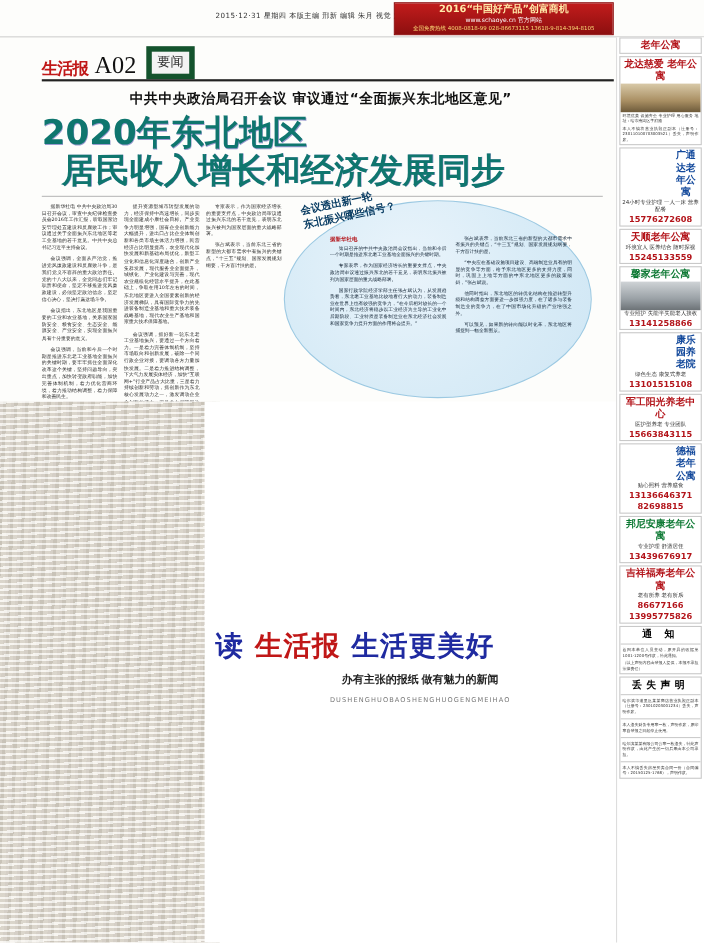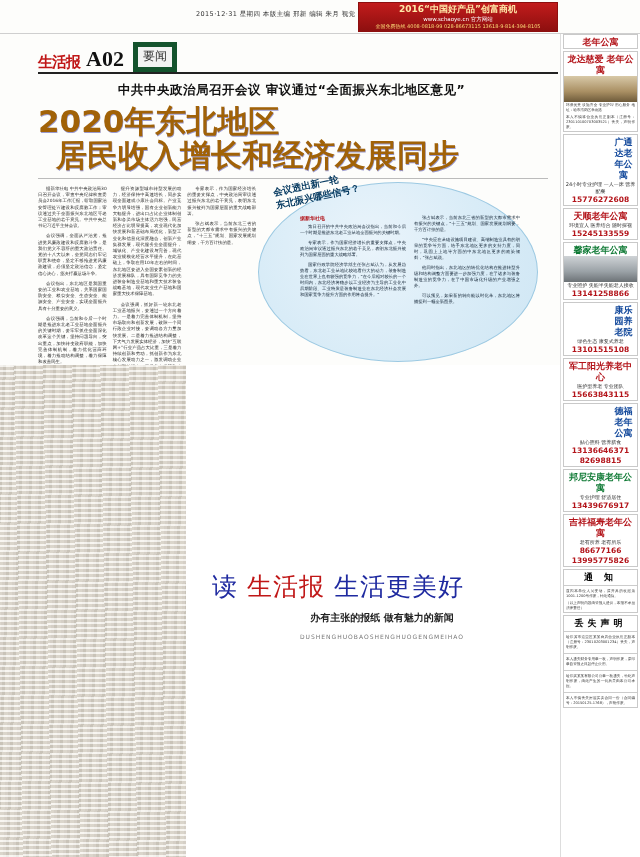--- a/index.html
+++ b/index.html
@@ -22,36 +22,36 @@
   .topad .l1 { font-size:9px; font-weight:bold; text-align:center; line-height:13px; color:#ffe9a8; }
   .topad .l2 { font-size:5.5px; text-align:center; color:#fff; line-height:7px; }
   .topad .l3 { font-size:5px; text-align:center; color:#ffdf7a; line-height:7px; }
 
   
   .masthead { position:absolute; left:38px; top:42px; display:flex; align-items:flex-end; gap:6px; }
   .mh-logo {
     font-size:15px; font-weight:bold; color:#c01717;
     font-family:"DejaVu Serif", serif; letter-spacing:-1px;
   }
-  .mh-page { font-size:22px; font-weight:bold; color:#111; font-family:"Liberation Serif", serif; }
+  .mh-page { font-size:22px; font-weight:normal; color:#111; font-family:"Liberation Serif", serif; }
   .mh-sec {
     font-size:12px; color:#333; border:5px solid #14532d; padding:1px 5px 2px;
     margin-left:3px; background:#f3f3f3;
   }
   .mh-rule { position:absolute; left:38px; top:72px; width:520px; height:2px; background:#222; }
 
   
   .kicker {
     position:absolute; left:118px; top:82px; width:420px;
     font-size:12.5px; color:#111; letter-spacing:.5px; font-weight:bold;
     font-family:"DejaVu Sans", sans-serif;
   }
   .headline {
     position:absolute; left:38px; top:104px; width:510px;
-    font-size:31px; line-height:34px; font-weight:bold; color:#a16207;
+    font-size:31px; line-height:34px; font-weight:bold; color:#0f766e;
     font-family:"DejaVu Sans", sans-serif; letter-spacing:0px;
     text-shadow:0.5px 0.5px 0 #9a9ad0;
   }
   .headline .l2 { margin-left:18px; }
   .hl-rule { position:absolute; left:38px; top:178px; width:510px; height:1px; background:#bbb; }
 
   
   .bodycols { position:absolute; left:38px; top:186px; width:218px; height:170px; display:flex; gap:6px; }
   .bcol { width:69px; font-size:4.4px; line-height:6.2px; color:#2a2a2a; text-align:justify; }
   .bcol p { margin:0 0 4px 0; text-indent:8px; }
@@ -87,28 +87,27 @@
       linear-gradient(#e9e4db,#cfc8bd);
     opacity:.95;
   }
   .newsprint:after{
     content:""; position:absolute; inset:0;
     background:repeating-linear-gradient(178deg, rgba(255,255,255,.55) 0 2px, rgba(120,110,95,.18) 2px 5px);
   }
   .promo-white { position:absolute; left:186px; top:0; width:374px; height:492px; background:#fff; }
   .promo-line {
     position:absolute; left:196px; top:205px; width:360px;
-    font-size:25px; font-weight:normal; color:#1f2aa0; letter-spacing:1px;
-    font-family:"DejaVu Sans", sans-serif;
-    margin-left:16px;
+    font-size:25px; font-weight:bold; color:#1f2aa0; letter-spacing:1px;
+    font-family:"DejaVu Sans", sans-serif;
   }
   .promo-line .red { color:#c01717; font-family:"DejaVu Serif", serif; }
   .promo-sub {
     position:absolute; left:232px; top:246px; width:300px; text-align:center;
-    font-size:10px; color:#222; font-weight:bold;
+    font-size:10px; color:#222; font-weight:bold;font-family:Liberation Serif, serif;
   }
   .promo-py {
     position:absolute; left:232px; top:268px; width:300px; text-align:center;
     font-size:6px; color:#777; letter-spacing:1px;
   }
 
   
   .rail { position:absolute; left:560px; top:34px; width:80px; height:823px; background:#fff; border-left:1px solid #ddd; }
   .ad {
     position:relative; margin:0 2px 2px; border:1px solid #c9c9c9; background:#fff;

